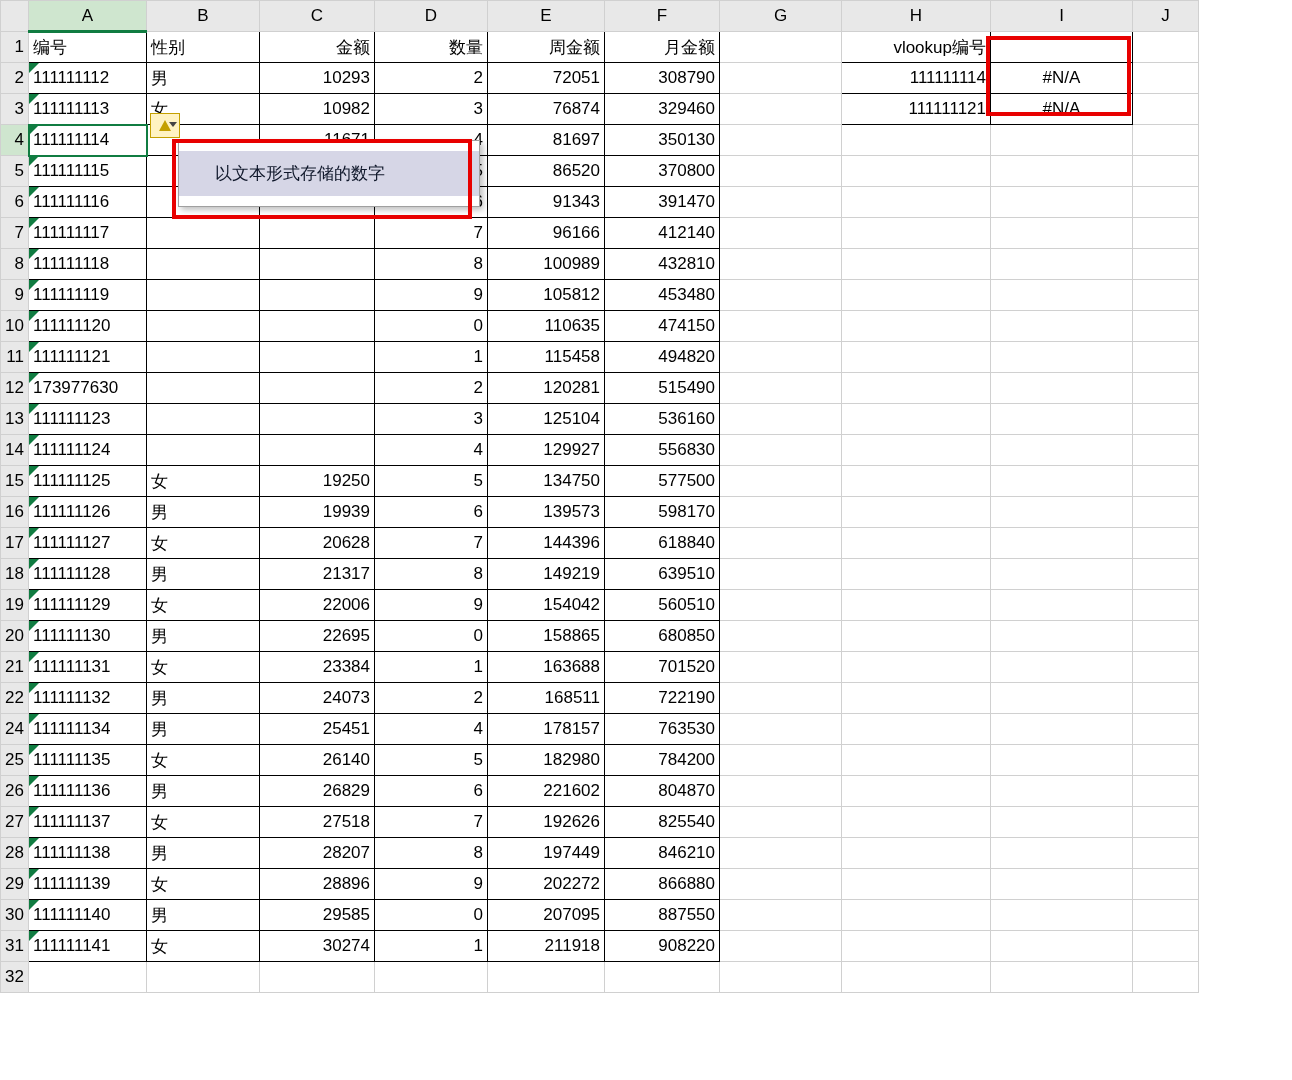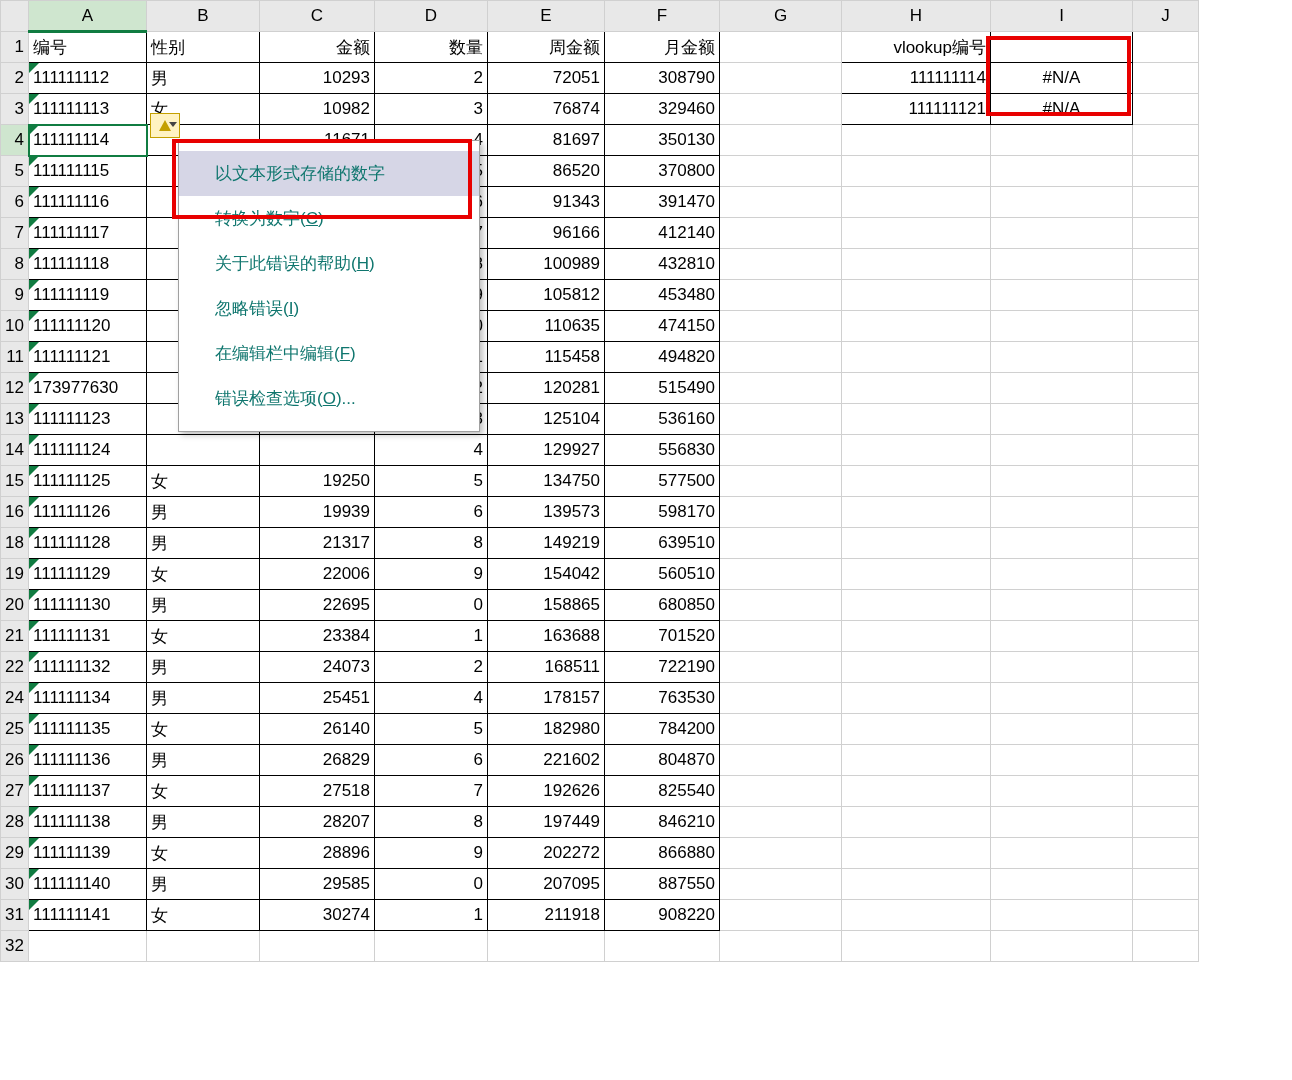--- a/index.html
+++ b/index.html
@@ -17,21 +17,21 @@
   border-top:10px solid #107c41; border-right:10px solid transparent;
 }
 .num{ text-align:right;}
 .txt{ text-align:left;}
 .ctr{ text-align:center;margin-top:16px;}
 .sel-cell { outline:2.5px solid #107c41; outline-offset:-1px; background:#fff;}
 .smart { position:absolute; left:150px; top:113px; width:30px; height:25px; border:1px solid #c4a000; background:#fff3c2; display:flex; align-items:center; justify-content:center;}
 .smart::before{content:""; width:0;height:0;border-left:6px solid transparent;border-right:6px solid transparent;border-bottom:11px solid #c4a000;}
 .smart .chev{position:absolute;right:2px;top:8px;width:0;height:0;border-left:4px solid transparent;border-right:4px solid transparent;border-top:5px solid #444;}
 .menu { position:absolute; left:178px; top:140px; width:302px; background:#fff; border:1px solid #a0a0a0; box-shadow:3px 3px 6px rgba(0,0,0,0.25); padding:10px 0; z-index:10;}
-.menu .item{ padding:11px 36px; color:#0f766e; cursor:default; font-size:17px;}
+.menu .item{ padding:11px 36px; color:#0f172a; cursor:default; font-size:17px;}
 .menu .item.hl{ background:#d6d6e6;}
 .menu .item u{text-decoration:underline;}
 .redbox{ position:absolute; border:4px solid #e80000; pointer-events:none; z-index:20;}
 </style>
 </head>
 <body>
 
 <table class="grid" id="tbl">
     <tbody>
       <tr>
@@ -249,20 +249,33 @@
         <td class="tx bb num">19939</td>
         <td class="tx bb num">6</td>
         <td class="tx bb num">139573</td>
         <td class="tx bb num">598170</td>
         <td class="tx txt"></td>
         <td class="tx num"></td>
         <td class="tx ctr"></td>
         <td class="tx txt"></td>
       </tr>
       <tr>
+        <th class="rowhdr">17</th>
+        <td class="tx bb err txt">111111127</td>
+        <td class="tx bb txt">女</td>
+        <td class="tx bb num">20628</td>
+        <td class="tx bb num">7</td>
+        <td class="tx bb num">144396</td>
+        <td class="tx bb num">618840</td>
+        <td class="tx txt"></td>
+        <td class="tx num"></td>
+        <td class="tx ctr"></td>
+        <td class="tx txt"></td>
+      </tr>
+      <tr>
         <th class="rowhdr">18</th>
         <td class="tx bb err txt">111111128</td>
         <td class="tx bb txt">男</td>
         <td class="tx bb num">21317</td>
         <td class="tx bb num">8</td>
         <td class="tx bb num">149219</td>
         <td class="tx bb num">639510</td>
         <td class="tx txt"></td>
         <td class="tx num"></td>
         <td class="tx ctr"></td>
@@ -439,23 +452,16 @@
       </tr>
     </tbody>
   </table>
 
 <div class="smart">
     <span class="chev"></span>
   </div>
 
 <div class="menu">
   <div class="item hl">以文本形式存储的数字</div>
-  <div id="menu-items">
-      <div class="item">转换为数字(<u>C</u>)</div>
-      <div class="item">关于此错误的帮助(<u>H</u>)</div>
-      <div class="item">忽略错误(<u>I</u>)</div>
-      <div class="item">在编辑栏中编辑(<u>F</u>)</div>
-      <div class="item">错误检查选项(<u>O</u>)...</div>
-    </div>
 </div>
 
 <div class="redbox" style="left:172px; top:139px; width:300px; height:80px;"></div>
 <div class="redbox" style="left:986px; top:36px; width:145px; height:80px;"></div>
 
 </body></html>

